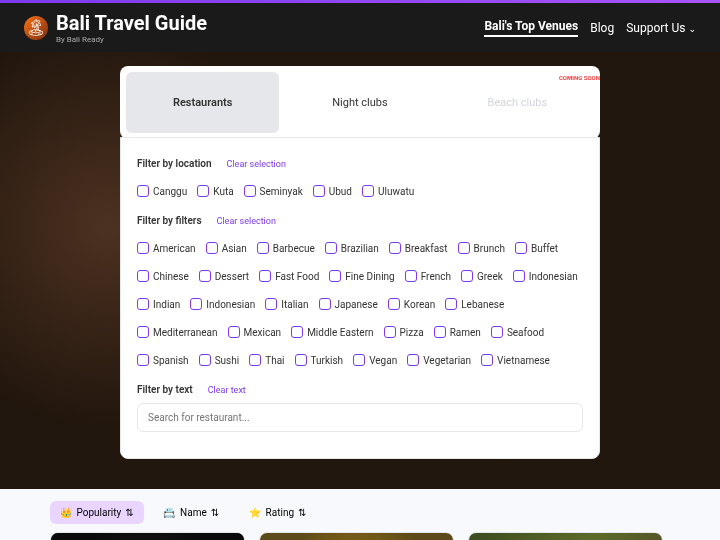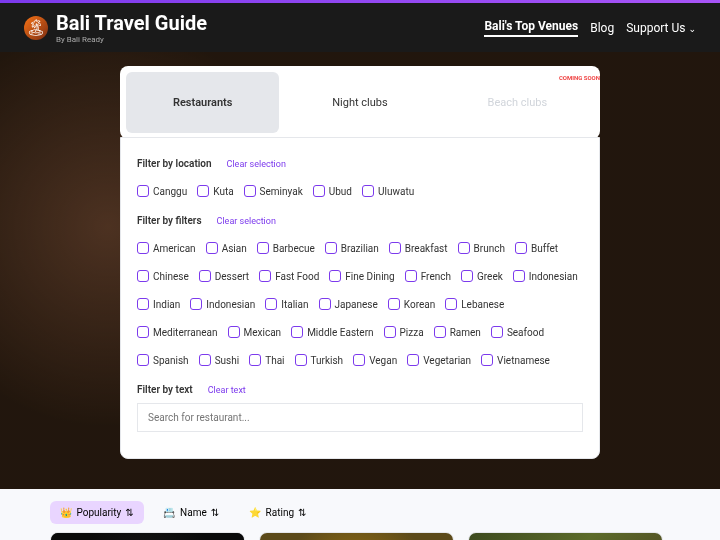--- a/index.html
+++ b/index.html
@@ -19,21 +19,21 @@
 .tab.active{background:#e5e7eb;font-weight:600}
 .tab.disabled{color:#d1d5db}
 .badge{position:absolute;top:2px;right:-6px;font-size:6px;color:#ef4444;font-weight:700}
 .filters{background:#fff;border-radius:0 0 8px 8px;border:1px solid #e5e7eb;margin:-2px auto 0;width:480px;padding:14px 16px}
 .fgroup{margin-bottom:12px}
 .flabel{font-size:10px;font-weight:600;color:#333}
 .clear{font-size:9px;color:#7c3aed;margin-left:11px;cursor:pointer}
 .checks{display:flex;flex-wrap:wrap;gap:16px 10px;margin-top:14px}
 .check{display:flex;align-items:center;gap:4px;font-size:10px;color:#333}
 .cb{width:12px;height:12px;border:1.5px solid #7c3aed;border-radius:3px}
-.search{width:100%;padding:8px 10px;border:1px solid #e5e7eb;border-radius:0;font-size:10px;margin-top:6px}
+.search{width:100%;padding:8px 10px;border:1px solid #e5e7eb;border-radius:6px;font-size:10px;margin-top:6px}
 .apply{background:#7c3aed;color:#fff;border:none;padding:8px 14px;border-radius:6px;font-size:10px;font-weight:600;cursor:pointer;margin-top:4px}
 .sorts{display:flex;gap:10px;padding:12px 50px 8px}
 .sort{padding:6px 10px;border-radius:6px;font-size:10px;display:flex;align-items:center;gap:4px;cursor:pointer}
 .sort.active{background:#e9d5ff}
 .cards{display:flex;gap:14px;padding:0 50px}
 .card{width:195px;border-radius:8px;overflow:hidden;border:1px solid #e5e7eb;background:#fff}
 .card-img{width:100%;height:120px;background:#333}
 .img1{background:radial-gradient(circle at 50% 40%,#1a1a1a 0%,#0a0a0a 60%),linear-gradient(#2a2a2a,#1a1a1a)}
 .img2{background:radial-gradient(circle at 50% 50%,#d4a574 0%,#8b6914 30%,#5c4a1a 70%)}
 .img3{background:linear-gradient(135deg,#3d4a1f 0%,#5c6b2a 40%,#4a3620 100%)}

